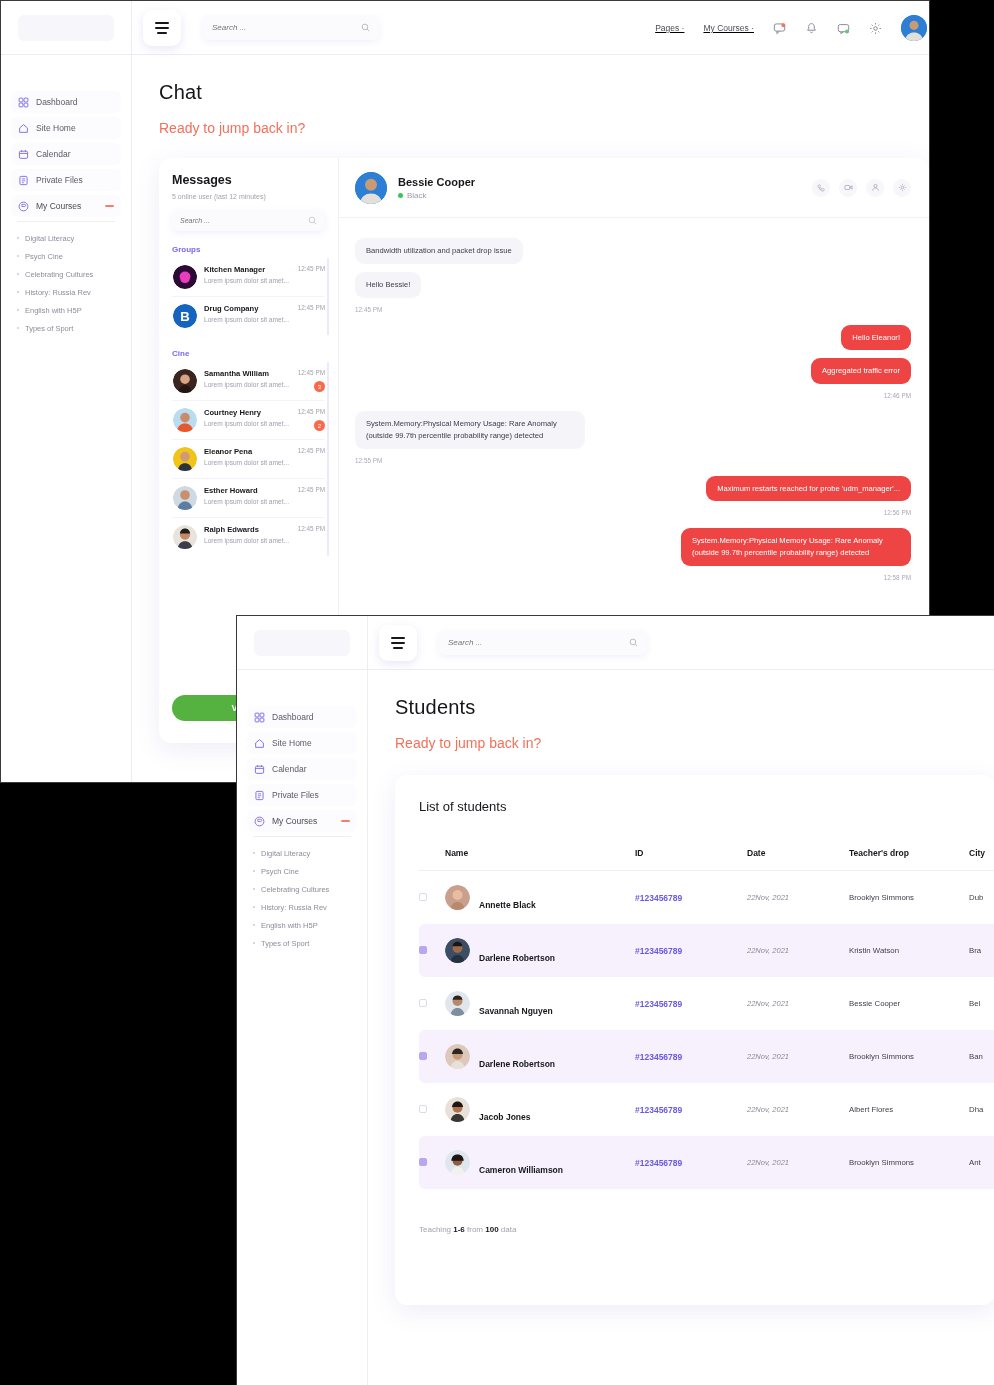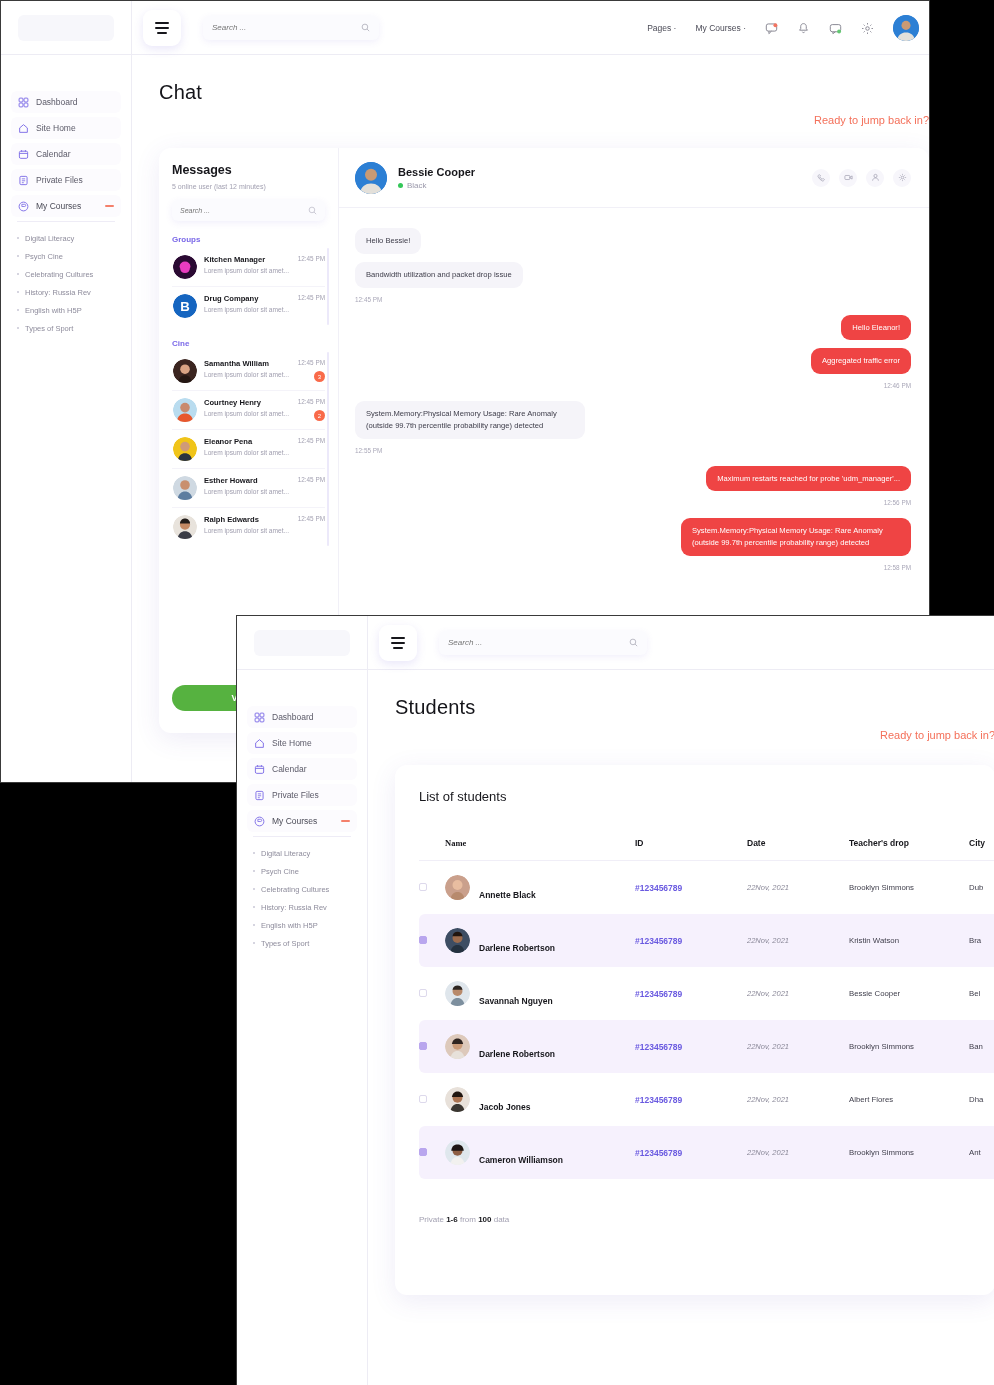--- a/index.html
+++ b/index.html
@@ -47,22 +47,22 @@
     display: flex; align-items: center; padding: 0 9px;
   }
   .search-wrap input {
     flex: 1; border: 0; outline: 0; background: transparent;
     font-family: "Liberation Sans", sans-serif; font-size: 8px;
     font-style: italic; color: #9e9cae;
   }
   .mag { width: 9px; height: 9px; flex: none; opacity: .55; }
 
   .topbar-right {
-    position: absolute; right: 10px; top: 0; height: 54px;
-    display: flex; align-items: center; gap: 19px;
+    position: absolute; right: 2px; top: 0; height: 54px;
+    display: flex; align-items: center; gap: 19px; text-decoration: underline;
   }
   .navlink { font-size: 8.5px; color: #4b4b57; cursor: pointer; white-space: nowrap; }
   .ico-btn { width: 13px; height: 13px; cursor: pointer; opacity: .8; }
   .avatar-top {
     width: 26px; height: 26px; border-radius: 50%; overflow: hidden;
     background: #2c7fd4; cursor: pointer; flex: none;
   }
 
   
   .body-row { display: flex; height: calc(100% - 54px); }
@@ -89,21 +89,21 @@
     display: flex; align-items: center; cursor: pointer; position: relative;
   }
   .sb-sub::before {
     content: ""; position: absolute; left: 6px; top: 8px;
     width: 2px; height: 2px; border-radius: 50%; background: #c9c7d6;
   }
 
   
   .main { flex: 1; padding: 26px 0 0 27px; min-width: 0; background: #fff; }
   .page-title { font-size: 20px; font-weight: 400; color: #141419; letter-spacing: .2px; }
-  .page-sub { font-size: 11px; color: #f4705a; margin-top: 10px; text-align: right; }
+  .page-sub { font-size: 14px; color: #f4705a; margin-top: 16px; }
 
   
   .chat-card {
     margin-top: 22px; display: flex; background: #fff; border-radius: 12px;
     box-shadow: 0 6px 26px rgba(90,70,180,.10); overflow: hidden;
     height: 585px; width: 770px;
   }
   .msg-pane { width: 179px; flex: none; padding: 15px 13px 0; position: relative; }
   .msg-title { font-size: 12.5px; font-weight: bold; color: #17171c; }
   .msg-sub { font-size: 7px; color: #a3a1b2; margin-top: 6px; }
@@ -195,21 +195,21 @@
   .name-av { width: 25px; height: 25px; border-radius: 50%; overflow: hidden; flex: none; }
   .name-txt { font-size: 8.5px; font-weight: bold; color: #17171c; }
   .id-txt { font-size: 8.5px; font-weight: bold; color: #6a5ae0; }
   .date-txt { font-size: 7.5px; color: #8b8999; font-style: italic; }
   .teach-txt { font-size: 7.8px; color: #3f3e4b; }
   .city-txt { font-size: 7.8px; color: #3f3e4b; }
   .showing { margin-top: 36px; font-size: 8px; color: #a3a1b2; }
   .showing b { color: #17171c; font-weight: bold; }
 
   .col-cb { width: 26px; }
-  .col-name { width: 190px; font-family: Liberation Serif, serif; }
+  .col-name { width: 190px; }
   .col-id { width: 112px; }
   .col-date { width: 102px; }
   .col-teach { width: 120px; }
 
   svg { display: block; }
 </style>
 </head>
 <body>
 
 <div class="stage">
@@ -514,24 +514,24 @@
                   <svg width="9" height="9" viewBox="0 0 20 20">
                     <circle cx="10" cy="10" r="3" fill="none" stroke="#9b99ab" stroke-width="1.5"></circle>
                     <path d="M10 2v2.2M10 15.8V18M2 10h2.2M15.8 10H18M4.3 4.3l1.6 1.6M14.1 14.1l1.6 1.6M15.7 4.3l-1.6 1.6M5.9 14.1l-1.6 1.6" stroke="#9b99ab" stroke-width="1.4"></path>
                     </svg>
                 </div>
               </div>
             </div>
 
             <div class="conv-body">
               <div class="bubble-row">
+                <div class="bubble in">Bandwidth utilization and packet drop issue</div>
+              </div>
+              <div class="bubble-row">
                 <div class="bubble in">Hello Bessie!</div>
-              </div>
-              <div class="bubble-row">
-                <div class="bubble in">Bandwidth utilization and packet drop issue</div>
               </div>
               <div class="tstamp">12:45 PM</div>
 
               <div class="bubble-row out">
                 <div class="bubble out">Hello Eleanor!</div>
               </div>
               <div class="bubble-row out">
                 <div class="bubble out">Aggregated traffic error</div>
               </div>
               <div class="tstamp r">12:46 PM</div>
@@ -813,20 +813,20 @@
                 <td>
                   <span class="teach-txt">Brooklyn Simmons</span></td>
                 <td>
                   <span class="city-txt">Ant</span></td>
               </tr>
 
             </tbody>
           </table>
 
           <div class="showing">
-            <span>Private </span><b>1-6</b><span> from </span><b>100</b><span> data</span>
+            <span>Teaching </span><b>1-6</b><span> from </span><b>100</b><span> data</span>
           </div>
         </div>
       </div>
     </div>
   </div>
 
 </div>
 
 </body></html>

